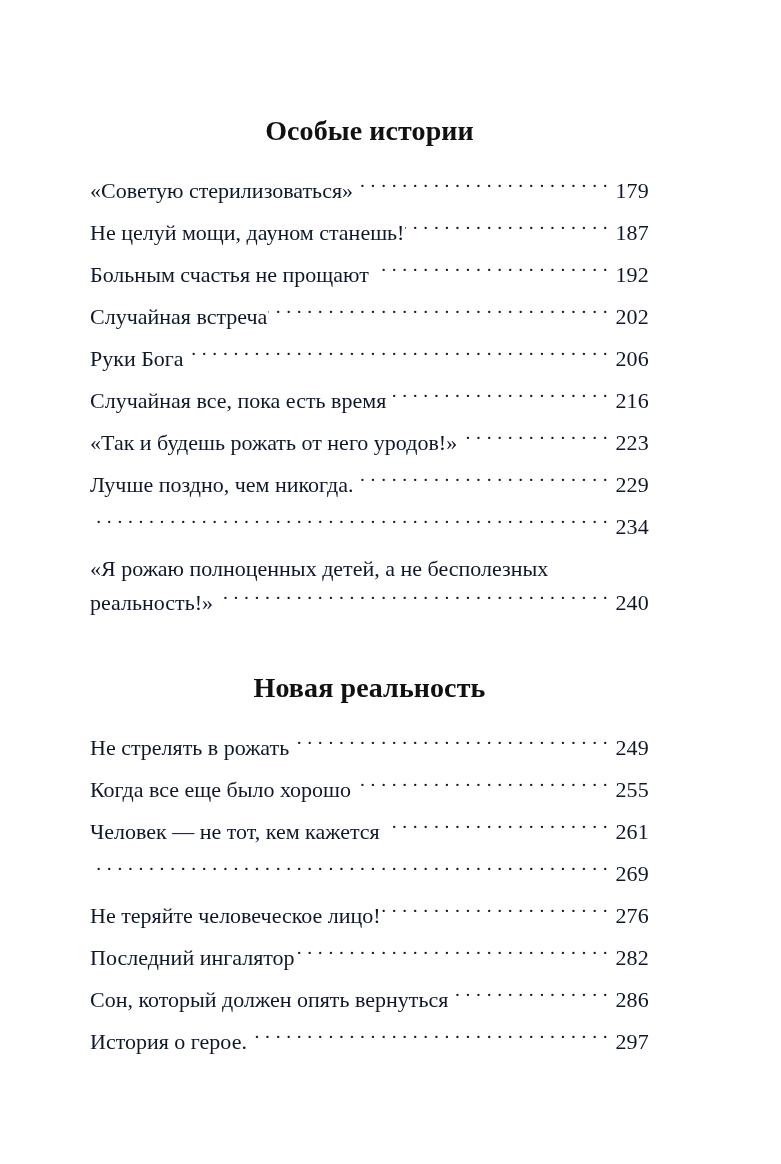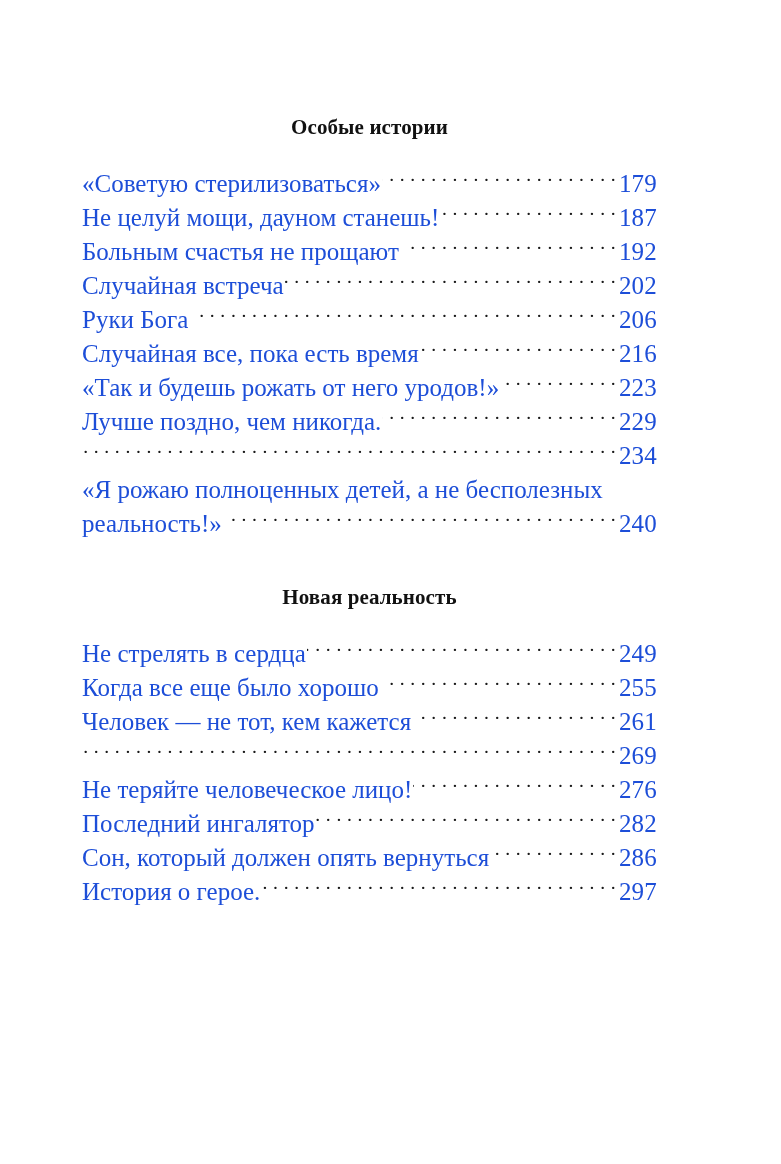--- a/index.html
+++ b/index.html
@@ -18,39 +18,39 @@
     color: #1a1a1a;
     -webkit-font-smoothing: antialiased;
   }
   .content {
     position: absolute;
     left: 82px;
     top: 0;
     width: 575px;
   }
   .section-heading {
-    font-size: 21px;
+    font-size: 28px;
     font-weight: bold;
     text-align: center;
     letter-spacing: 0.1px;
     color: #111111;
     width: 100%;
     margin: 0;
     padding: 0;
   }
   .toc-list {
     list-style: none;
     margin: 0;
     padding: 0;
   }
   .toc-entry {
-    font-size: 25px;
+    font-size: 22px;
     line-height: 34px;
-    color: #1d4ed8;
-    margin: 0;
+    color: #0f172a;
+    margin: 8px;
     padding: 0;
     display: block;
   }
   
   .entry-row {
     display: flex;
     align-items: baseline;
     width: 100%;
   }
   .entry-title {
@@ -184,21 +184,21 @@
       </ul>
     </div>
 
     <div style="padding-top:44px;">
       <h2 class="section-heading">Новая реальность</h2>
 
       <ul class="toc-list" style="margin-top:27px;">
 
         <li class="toc-entry">
           <div class="entry-row">
-            <span class="entry-title">Не стрелять в сердца</span>
+            <span class="entry-title">Не стрелять в рожать</span>
             <span class="entry-leader"></span>
             <span class="entry-page">249</span>
           </div>
         </li>
 
         <li class="toc-entry gap-before-dots">
           <div class="entry-row">
             <span class="entry-title">Когда все еще было хорошо</span>
             <span class="entry-leader"></span>
             <span class="entry-page">255</span>

